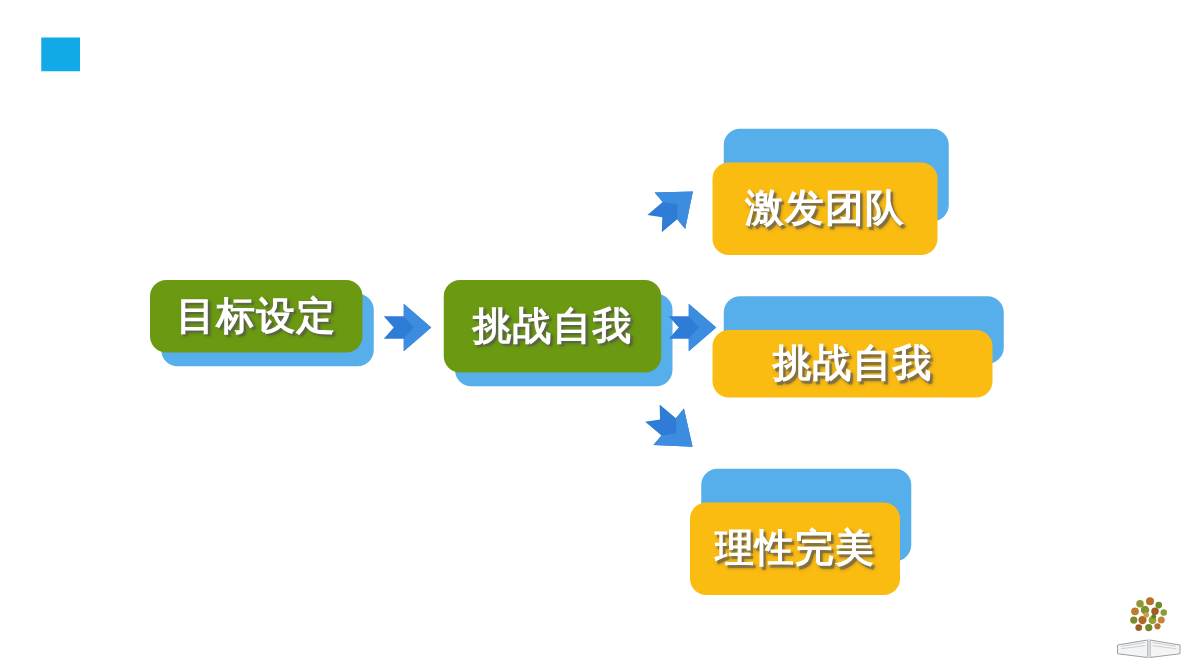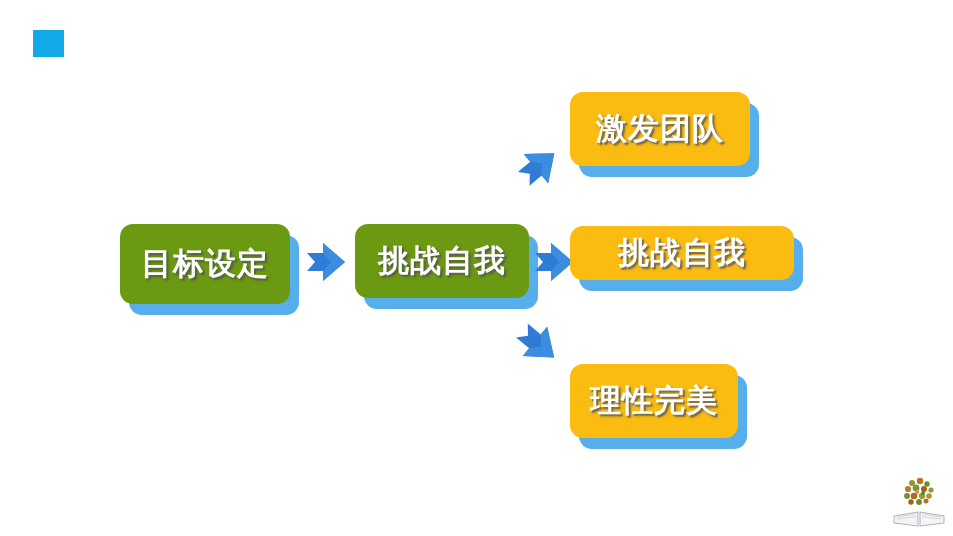--- a/index.html
+++ b/index.html
@@ -57,39 +57,39 @@
     left: 0;
     top: 0;
     width: 100%;
     height: 100%;
     border-radius: 13px;
     display: flex;
     align-items: center;
     justify-content: center;
   }
   .node.green .face { background: #6B9A12; }
-  .node.orange .face { background: #FBBC12; }
+  .node.orange .face { background: #FBBC12; margin-top: 38px; }
 
   .node .label {
     font-size: 31px;
     font-weight: bold;
     color: #ffffff;
     letter-spacing: 1px;
     white-space: nowrap;
     text-shadow:
        2px 2px 0 rgba(90,90,90,0.55),
        2px 2px 3px rgba(60,60,60,0.5);
   }
 
   
-  #node-goal      { left: 120px; top: 224px; width: 170px; height: 80px; }
+  #node-goal      { left: 120px; top: 224px; width: 170px; height: 58px; }
   #node-challenge { left: 355px; top: 224px; width: 174px; height: 74px; }
   #node-team      { left: 570px; top: 92px;  width: 180px; height: 74px; }
   #node-self      { left: 570px; top: 226px; width: 180px; height: 54px; padding-left: 44px; }
-  #node-perfect   { left: 570px; top: 364px; width: 168px; height: 74px; }
+  #node-perfect   { left: 552px; top: 364px; width: 168px; height: 74px; }
 
   
   .arrow {
     position: absolute;
   }
   .arrow svg { display: block; }
 
   #arrow-1 { left: 305px; top: 240px; }
   #arrow-2 { left: 533px; top: 240px; }
   #arrow-up { left: 515px; top: 143px; }

